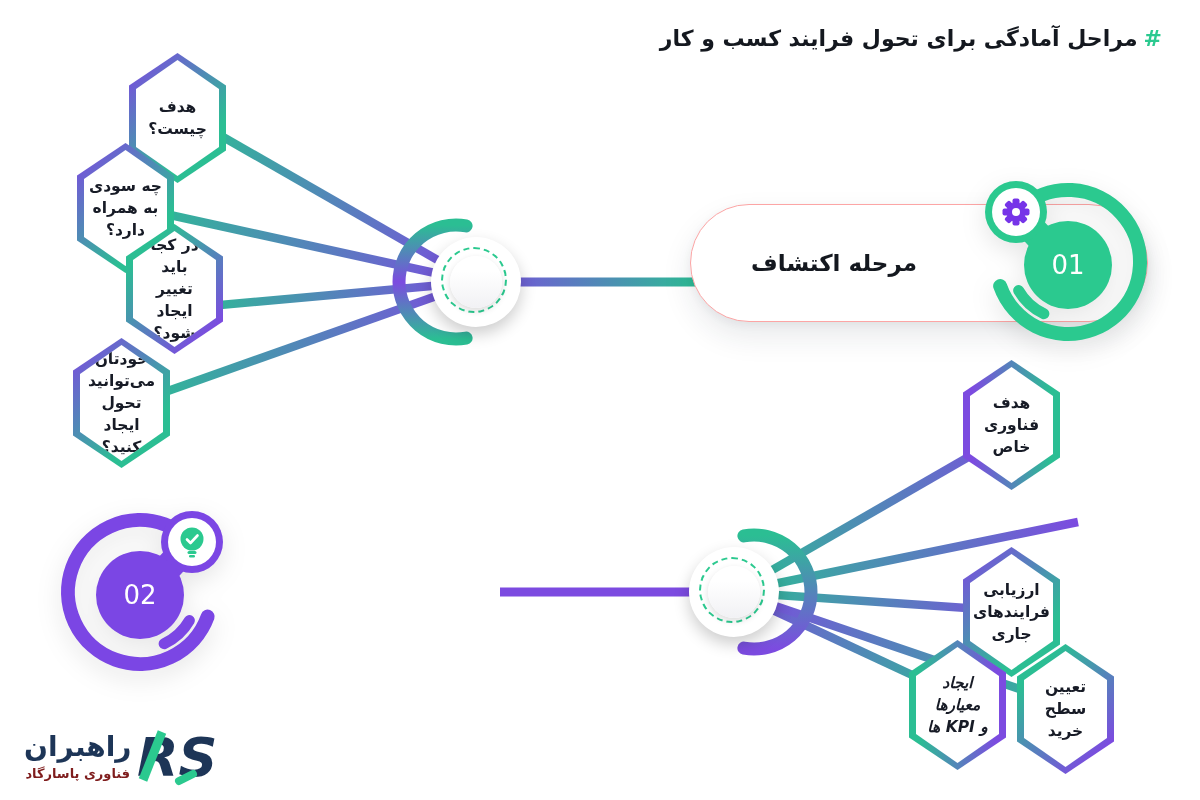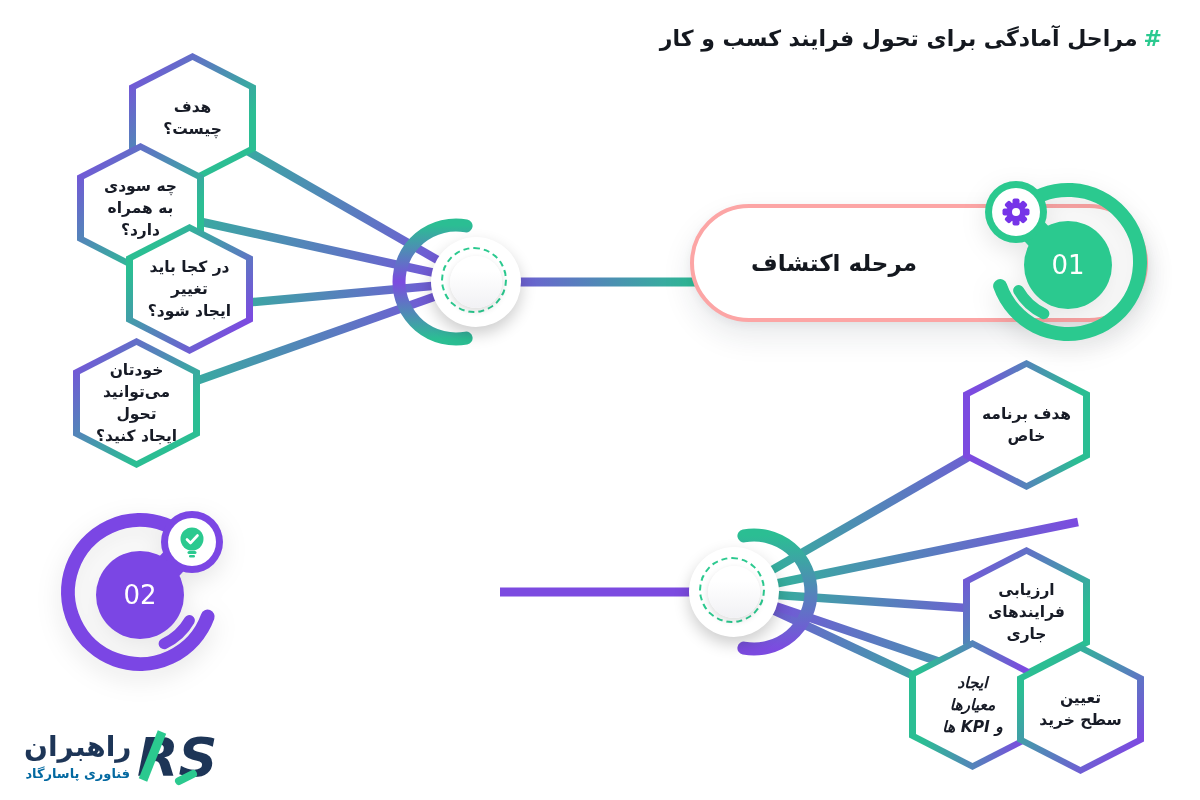--- a/index.html
+++ b/index.html
@@ -8,21 +8,21 @@
 
   
   .lines{position:absolute;left:0;top:0;z-index:1;}
 
   
   .title{position:absolute;top:26px;right:38px;margin:0;font-size:22px;font-weight:bold;
          color:#14181F;direction:rtl;z-index:2;letter-spacing:-0.5px;}
   .title .hash{color:#2BC98F;margin-left:6px;}
 
   
-  .hex{position:absolute;width:127px;height:130px;z-index:3;
+  .hex{position:absolute;width:97px;height:130px;z-index:3;
        clip-path:polygon(50% 0,100% 25%,100% 75%,50% 100%,0 75%,0 25%);}
   .hex-in{position:absolute;inset:7px;background:#ffffff;
        clip-path:polygon(50% 0,100% 25%,100% 75%,50% 100%,0 75%,0 25%);
        display:flex;align-items:center;justify-content:center;}
   .hex-label{font-size:15.5px;font-weight:bold;color:#171B26;text-align:center;
        line-height:1.42;white-space:pre-line;direction:rtl;padding:0 4px;}
   .grad-a{background:linear-gradient(135deg,#7C4BE0 5%,#2BBE93 72%);}
   .grad-b{background:linear-gradient(135deg,#2BBE93 20%,#7C4BE0 85%);}
   .grad-c{background:linear-gradient(90deg,#7C4BE0 10%,#2BBE93 90%);}
   .grad-d{background:linear-gradient(90deg,#2BBE93 10%,#7C4BE0 90%);}
@@ -32,21 +32,21 @@
   .hx-l3{left:126px;top:224px;}
   .hx-l4{left:73px;top:338px;}
   .hx-r1{left:963px;top:360px;}
   .hx-r2{left:1016px;top:452px;}
   .hx-r3{left:963px;top:547px;}
   .hx-r4{left:909px;top:640px;font-style:italic;}
   .hx-r5{left:1017px;top:644px;}
 
   
   .pill{position:absolute;height:118px;box-sizing:border-box;background:#ffffff;border-radius:60px;
-        border:4px solid #fca5a5;display:flex;align-items:center;justify-content:center;z-index:2;
+        border:1px solid #fca5a5;display:flex;align-items:center;justify-content:center;z-index:2;
         box-shadow:0 14px 30px rgba(25,35,60,.10),0 3px 8px rgba(25,35,60,.05);}
   .pill-1{left:690px;top:204px;width:458px;padding-right:170px;}
   .pill-2{left:62px;top:533px;width:468px;padding-left:170px;}
   .pill-label{font-size:23px;font-weight:bold;color:#14181F;direction:rtl;white-space:nowrap;}
 
   
   .node{position:absolute;width:130px;height:130px;z-index:4;}
   .node-left{left:411px;top:217px;}
   .node-right{left:669px;top:527px;}
   .node svg{position:absolute;inset:0;overflow:visible;}
@@ -62,21 +62,21 @@
   .badge{position:absolute;width:200px;height:200px;z-index:6;
          filter:drop-shadow(0 8px 12px rgba(0,0,0,.10));}
   .badge-1{left:968px;top:162px;}
   .badge-2{left:40px;top:492px;}
   .badge text{font-family:"DejaVu Sans",sans-serif;}
 
   
   .logo{position:absolute;left:24px;top:708px;display:flex;align-items:center;gap:4px;z-index:2;margin-top:16px;}
   .logo-text{text-align:center;min-width:104px;}
   .logo-name{display:block;font-size:28px;font-weight:bold;color:#1D3557;direction:rtl;line-height:1.15;}
-  .logo-sub{display:block;font-size:13px;font-weight:bold;color:#0369a1;direction:rtl;margin-top:2px;}
+  .logo-sub{display:block;font-size:13px;font-weight:bold;color:#7f1d1d;direction:rtl;margin-top:2px;}
 </style>
 </head>
 <body>
 
 <div class="canvas">
 
   <svg class="lines" width="1200" height="800" viewBox="0 0 1200 800">
     <defs>
       <linearGradient id="gl1" gradientUnits="userSpaceOnUse" x1="190" y1="118" x2="476" y2="282">
         <stop offset="0" stop-color="#2BBE93"></stop>
@@ -157,21 +157,21 @@
     <div class="hex-in">
       <span class="hex-label">خودتان
 می‌توانید
 تحول
 ایجاد کنید؟</span>
     </div>
   </div>
 
   <div class="hex hx-r1 grad-c">
     <div class="hex-in">
-      <span class="hex-label">هدف برنامه
+      <span class="hex-label">هدف فناوری
 خاص</span>
     </div>
   </div>
   <div class="hex hx-r3 grad-a">
     <div class="hex-in">
       <span class="hex-label">ارزیابی
 فرایندهای
 جاری</span>
     </div>
   </div>

